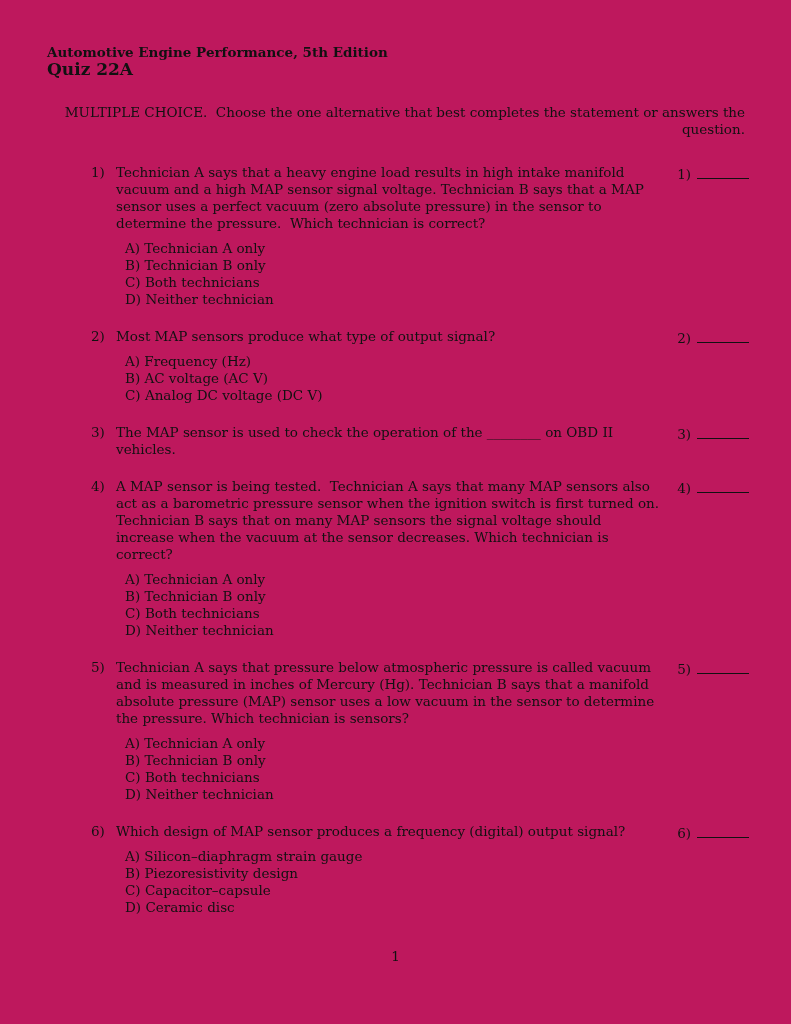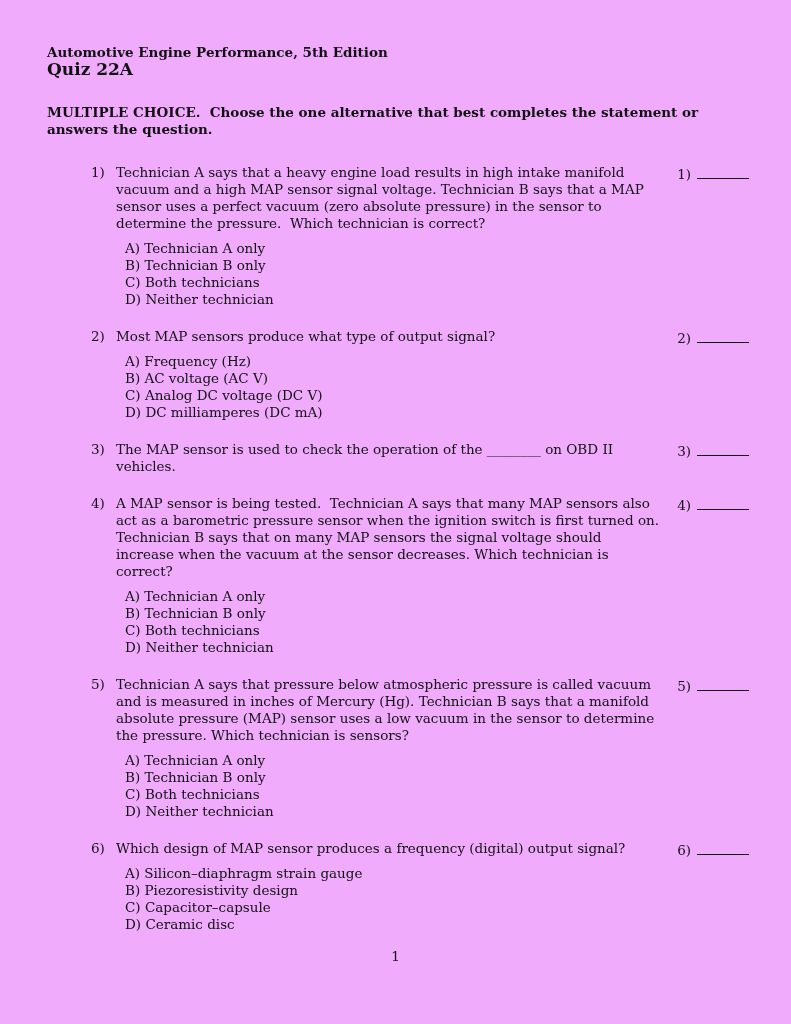--- a/index.html
+++ b/index.html
@@ -1,20 +1,20 @@
 <!DOCTYPE html>
 <html><head>
 <meta charset="utf-8">
 <style>
   html, body { margin: 0; padding: 0; background: #ffffff; }
   .page {
     position: relative;
     width: 791px;
     height: 1024px;
-    background: #f0abfc;
+    background: #be185d;
     color: #111111;
     font-family: "DejaVu Serif", "Liberation Serif", serif;
     font-size: 13.5px;
     line-height: 17px;
     box-sizing: border-box;
     padding: 44px 46px 0 47px;
     overflow: hidden;
   }
   .doc-title { margin: 0; font-weight: bold; font-size: 13.5px; }
   .doc-subtitle { margin: 0; font-weight: bold; font-size: 17px; }
@@ -22,22 +22,23 @@
   .name-label { font-weight: bold; }
   .name-blank {
     display: inline-block;
     width: 222px;
     height: 14px;
     border-bottom: 1px solid #111111;
     vertical-align: baseline;
   }
   .instructions {
     margin: 26px 0 0 0;
-    font-weight: bold;
+    font-weight: normal;
     white-space: pre-wrap;
+    text-align: right;
   }
   .questions { margin-top: 26px; }
   .question {
     position: relative;
     margin: 0 0 20px 46px;
     padding-left: 15px;
   }
   .q-num {
     position: absolute;
     left: -2px;
@@ -103,21 +104,20 @@
     </div>
 
     <div class="question">
       <span class="q-num">2)</span>
       <div class="q-main">
         <p class="q-text">Most MAP sensors produce what type of output signal?</p>
         <div class="q-options">
           <p class="q-option">A) Frequency (Hz)</p>
           <p class="q-option">B) AC voltage (AC V)</p>
           <p class="q-option">C) Analog DC voltage (DC V)</p>
-          <p class="q-option">D) DC milliamperes (DC mA)</p>
         </div>
       </div>
       <div class="q-answer">
         <span class="q-answer-num">2)</span><span class="q-answer-blank"></span>
       </div>
     </div>
 
     <div class="question">
       <span class="q-num">3)</span>
       <div class="q-main">

